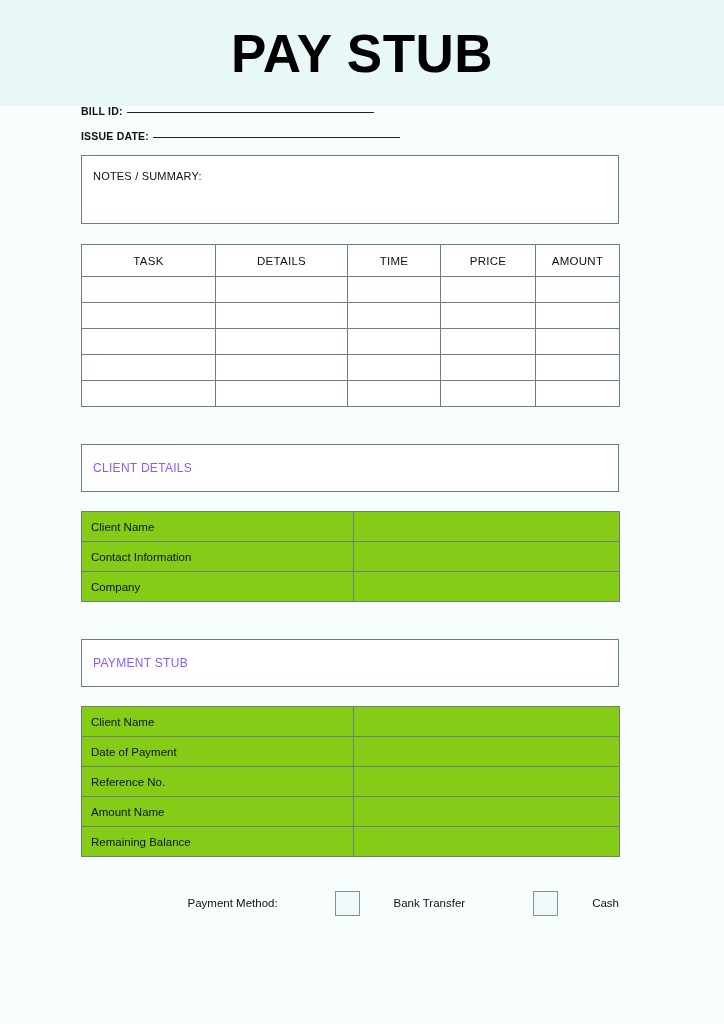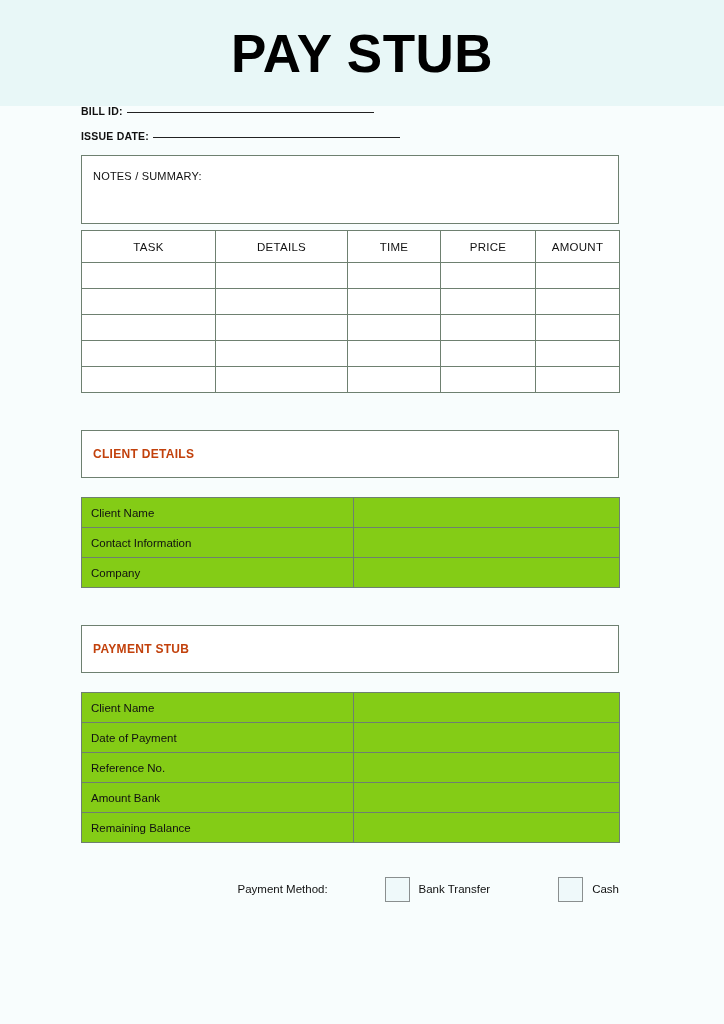--- a/index.html
+++ b/index.html
@@ -83,21 +83,21 @@
   }
   .notes-label {
     font-size: 11px;
     font-weight: normal;
     letter-spacing: 0.2px;
     color: #111111;
   }
 
   
   .items-table {
-    margin-top: 6px;
+    margin-top: 20px;
     border-collapse: collapse;
     width: 538px;
     table-layout: fixed;
     background: #ffffff;
   }
   .items-table th,
   .items-table td {
     border: 1px solid #6e8070;
     box-sizing: border-box;
   }
@@ -123,23 +123,23 @@
     height: 48px;
     border: 1px solid #6e8070;
     background: #ffffff;
     box-sizing: border-box;
     display: flex;
     align-items: center;
     padding-left: 11px;
   }
   .section-bar-title {
     font-size: 12px;
-    font-weight: bold;
+    font-weight: normal;
     letter-spacing: 0.3px;
-    color: #c2410c;
+    color: #8b5cf6;
   }
   .gap-client-bar  { margin-top: 37px; }
   .gap-payment-bar { margin-top: 37px; }
 
   
   .field-table {
     border-collapse: collapse;
     width: 538px;
     table-layout: fixed;
     background: #84cc16;
@@ -181,21 +181,21 @@
   .pm-checkbox {
     width: 25px;
     height: 25px;
     border: 1.4px solid #8a8f8f;
     background: #eff9fa;
     box-sizing: border-box;
   }
   .pm-option-label {
     font-size: 11.5px;
     color: #111111;
-    margin-left: 9px;
+    margin-left: 34px;
     white-space: nowrap;
   }
   .pm-spacer { width: 68px; }
 </style>
 </head>
 <body>
 
 <div class="header-band">
   <h1 class="doc-title">PAY STUB</h1>
 </div>
@@ -306,21 +306,21 @@
       </tr>
       <tr>
         <td class="label-cell">Date of Payment</td>
         <td class="value-cell"></td>
       </tr>
       <tr>
         <td class="label-cell">Reference No.</td>
         <td class="value-cell"></td>
       </tr>
       <tr>
-        <td class="label-cell">Amount Bank</td>
+        <td class="label-cell">Amount Name</td>
         <td class="value-cell"></td>
       </tr>
       <tr>
         <td class="label-cell">Remaining Balance</td>
         <td class="value-cell"></td>
       </tr>
     </tbody>
   </table>
 
   <div class="payment-method">

